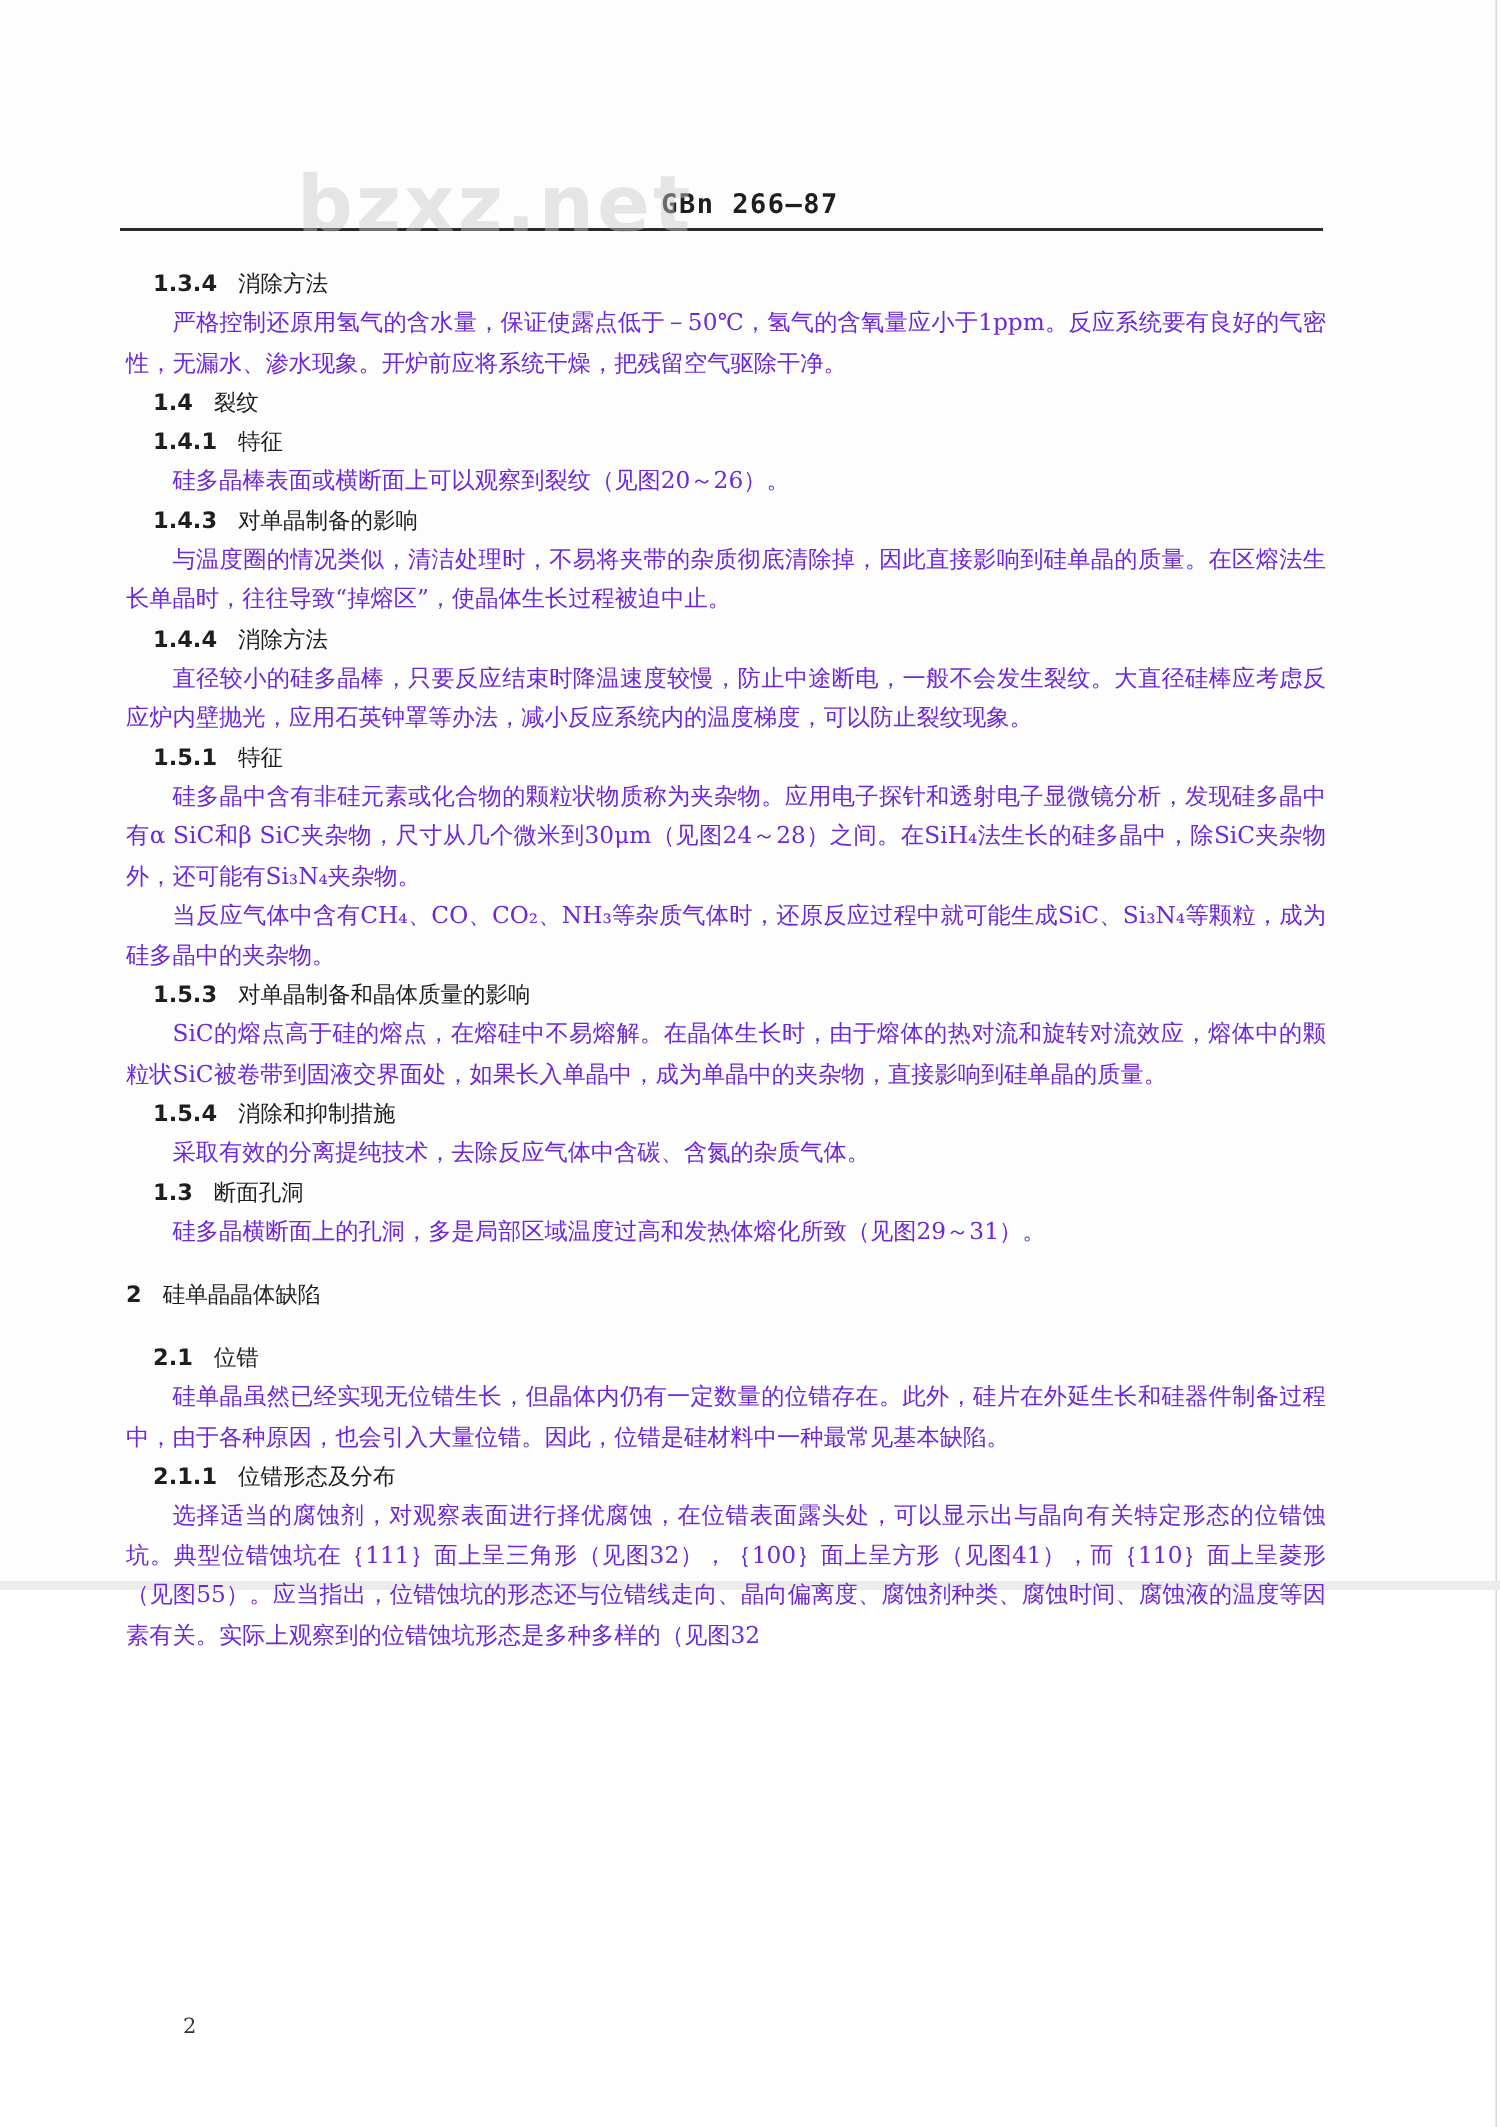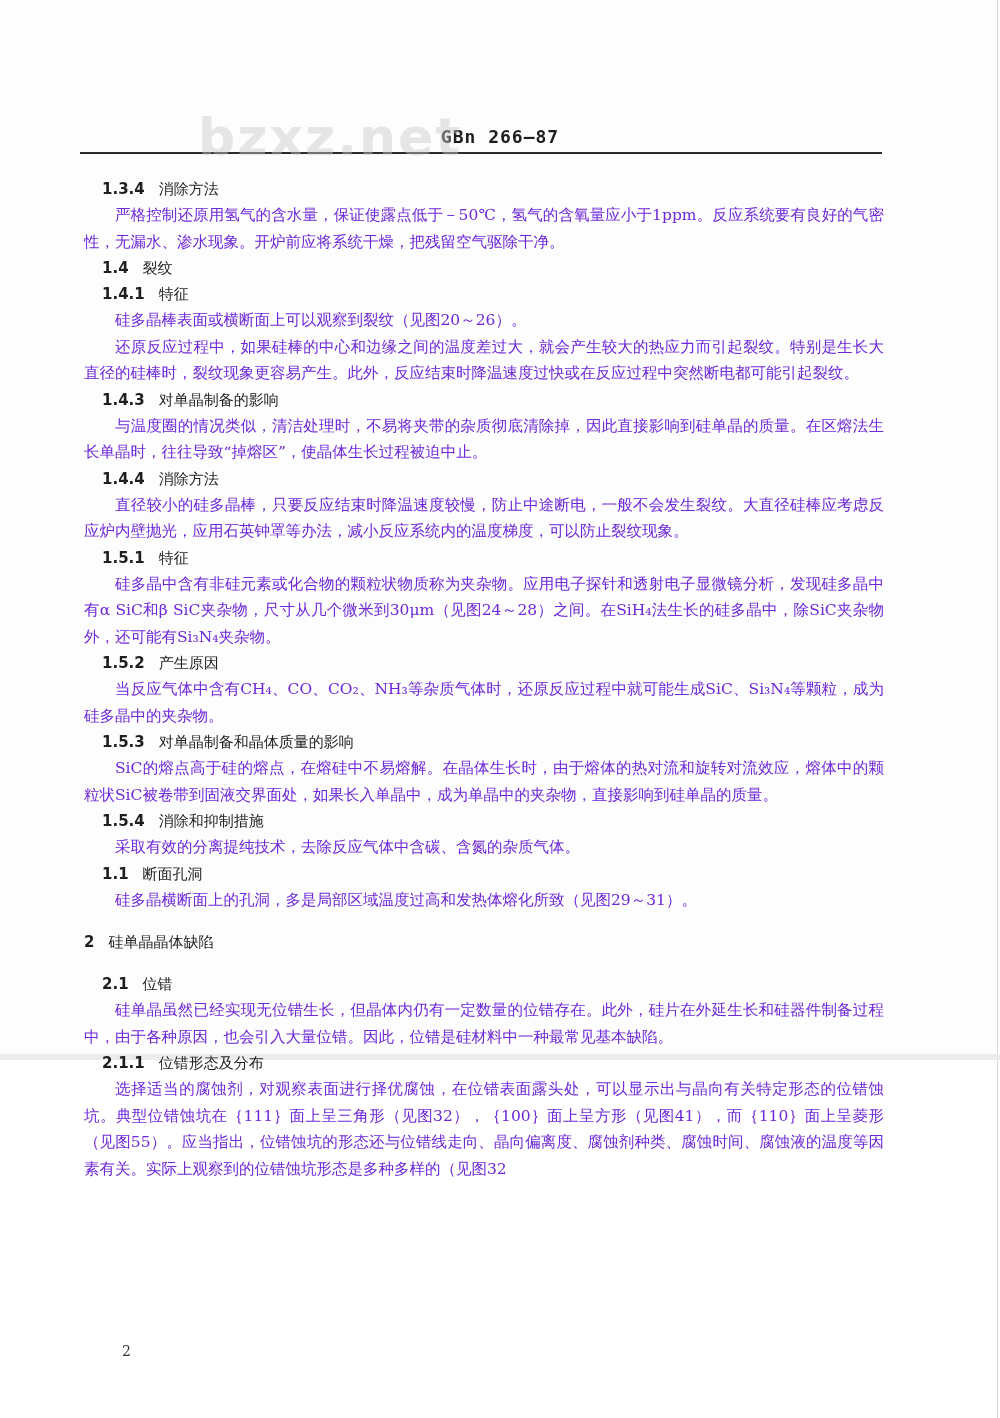--- a/index.html
+++ b/index.html
@@ -45,42 +45,40 @@
   <div class="content">
 
     <div class="h l3"><span class="num">1.3.4</span><span class="ttl">消除方法</span></div>
     <p class="p">严格控制还原用氢气的含水量，保证使露点低于－50℃，氢气的含氧量应小于1ppm。反应系统要有良好的气密性，无漏水、渗水现象。开炉前应将系统干燥，把残留空气驱除干净。</p>
 
     <div class="h l2"><span class="num">1.4</span><span class="ttl">裂纹</span></div>
 
     <div class="h l3"><span class="num">1.4.1</span><span class="ttl">特征</span></div>
     <p class="p">硅多晶棒表面或横断面上可以观察到裂纹（见图20～26）。</p>
 
-    <p class="p">还原反应过程中，如果硅棒的中心和边缘之间的温度差过大，就会产生较大的热应力而引起裂纹。特别是生长大直径的硅棒时，裂纹现象更容易产生。此外，反应结束时降温速度过快或在反应过程中突然断电都可能引起裂纹。</p>
 
     <div class="h l3"><span class="num">1.4.3</span><span class="ttl">对单晶制备的影响</span></div>
     <p class="p">与温度圈的情况类似，清洁处理时，不易将夹带的杂质彻底清除掉，因此直接影响到硅单晶的质量。在区熔法生长单晶时，往往导致“掉熔区”，使晶体生长过程被迫中止。</p>
 
     <div class="h l3"><span class="num">1.4.4</span><span class="ttl">消除方法</span></div>
     <p class="p">直径较小的硅多晶棒，只要反应结束时降温速度较慢，防止中途断电，一般不会发生裂纹。大直径硅棒应考虑反应炉内壁抛光，应用石英钟罩等办法，减小反应系统内的温度梯度，可以防止裂纹现象。</p>
 
 
     <div class="h l3"><span class="num">1.5.1</span><span class="ttl">特征</span></div>
     <p class="p">硅多晶中含有非硅元素或化合物的颗粒状物质称为夹杂物。应用电子探针和透射电子显微镜分析，发现硅多晶中有α SiC和β SiC夹杂物，尺寸从几个微米到30μm（见图24～28）之间。在SiH₄法生长的硅多晶中，除SiC夹杂物外，还可能有Si₃N₄夹杂物。</p>
 
-    <div class="h l3"><span class="num">1.5.2</span><span class="ttl">产生原因</span></div>
     <p class="p">当反应气体中含有CH₄、CO、CO₂、NH₃等杂质气体时，还原反应过程中就可能生成SiC、Si₃N₄等颗粒，成为硅多晶中的夹杂物。</p>
 
     <div class="h l3"><span class="num">1.5.3</span><span class="ttl">对单晶制备和晶体质量的影响</span></div>
     <p class="p">SiC的熔点高于硅的熔点，在熔硅中不易熔解。在晶体生长时，由于熔体的热对流和旋转对流效应，熔体中的颗粒状SiC被卷带到固液交界面处，如果长入单晶中，成为单晶中的夹杂物，直接影响到硅单晶的质量。</p>
 
     <div class="h l3"><span class="num">1.5.4</span><span class="ttl">消除和抑制措施</span></div>
     <p class="p">采取有效的分离提纯技术，去除反应气体中含碳、含氮的杂质气体。</p>
 
-    <div class="h l2"><span class="num">1.1</span><span class="ttl">断面孔洞</span></div>
+    <div class="h l2"><span class="num">1.3</span><span class="ttl">断面孔洞</span></div>
     <p class="p">硅多晶横断面上的孔洞，多是局部区域温度过高和发热体熔化所致（见图29～31）。</p>
 
     <div class="gap"></div>
     <div class="h"><span class="num">2</span><span class="ttl">硅单晶晶体缺陷</span></div>
     <div class="gap"></div>
 
     <div class="h l2"><span class="num">2.1</span><span class="ttl">位错</span></div>
     <p class="p">硅单晶虽然已经实现无位错生长，但晶体内仍有一定数量的位错存在。此外，硅片在外延生长和硅器件制备过程中，由于各种原因，也会引入大量位错。因此，位错是硅材料中一种最常见基本缺陷。</p>
 
     <div class="h l3"><span class="num">2.1.1</span><span class="ttl">位错形态及分布</span></div>

